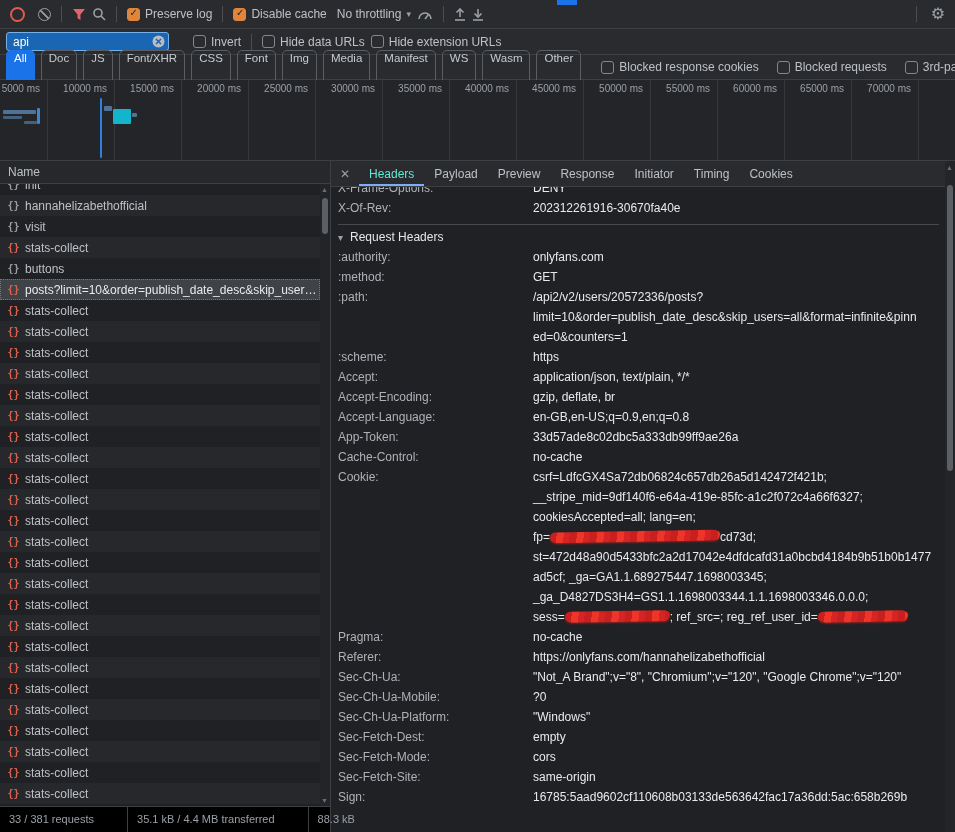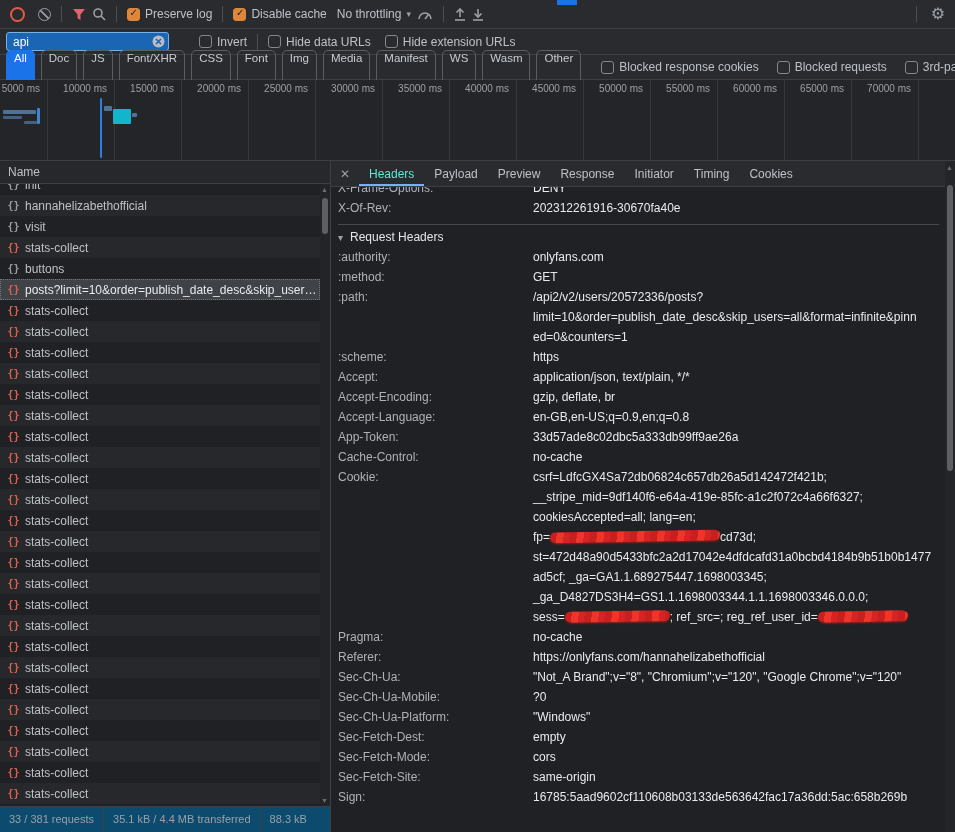--- a/index.html
+++ b/index.html
@@ -49,21 +49,21 @@
   .req-row.selected{background:#3f4247;outline:1px dotted #74777c;outline-offset:-1px;color:#e8eaed;}
   .req-icon{flex:none;width:13px;text-align:center;font-family:"DejaVu Sans Mono",monospace;font-size:10px;font-weight:bold;}
   .icon-red{color:#e0634f;}
   .icon-gray{color:#9aa0a6;}
   .req-label{flex:1;min-width:0;overflow:hidden;text-overflow:ellipsis;}
   .vscroll-left{position:absolute;top:0;right:0;bottom:0;width:10px;background:#232427;}
   .vscroll-left .arr{position:absolute;left:1px;font-size:7px;color:#6a6d71;}
   .vscroll-left .arr-t{top:2px;}
   .vscroll-left .arr-b{bottom:2px;}
   .vscroll-left .thumb{position:absolute;left:2px;top:14px;width:6px;height:36px;background:#5c5f63;border-radius:3px;}
-  .status-bar{height:26px;flex:none;display:flex;align-items:center;background:#0c4a6e;border-top:1px solid #3c4043;box-sizing:border-box;font-size:11px;color:#9aa0a6;}
+  .status-bar{height:26px;flex:none;display:flex;align-items:center;background:#000000;border-top:1px solid #3c4043;box-sizing:border-box;font-size:11px;color:#9aa0a6;gap:24px;}
   .sb-item{padding:0 9px;line-height:25px;white-space:nowrap;}
   .sb-item + .sb-item{border-left:1px solid #3c4043;}
   
   .right-col{flex:1;display:flex;flex-direction:column;position:relative;min-width:0;}
   .dtabs{height:26px;flex:none;display:flex;align-items:stretch;background:#292b2f;border-bottom:1px solid #3c4043;box-sizing:border-box;}
   .dclose{width:28px;display:flex;align-items:center;justify-content:center;color:#9aa0a6;font-size:12px;}
   .dtabs-list{display:flex;align-items:stretch;}
   .dtab{display:flex;align-items:center;padding:0 10px;color:#bdc1c6;white-space:nowrap;}
   .dtab-active{color:#5eead4;box-shadow:inset 0 -2px 0 #7dacf8;}
   .dbody{flex:1;overflow:hidden;padding:0 16px 0 7px;position:relative;}
@@ -133,30 +133,30 @@
   </div>
 
   <div class="tb tb-filter" data-name="filter-toolbar">
     <span class="filter-box" data-name="filter-input">
       <span class="filter-text" data-name="filter-value">api</span>
       <svg data-name="clear-filter-icon" width="13" height="13" viewBox="0 0 13 13">
           <circle cx="6.5" cy="6.5" r="6" fill="#b9bcc1"></circle>
           <path d="M4 4l5 5M9 4l-5 5" stroke="#1a65b4" stroke-width="1.5"></path>
         </svg>
     </span>
-    <span class="cbw" data-name="invert-checkbox" style="margin-left:24px;">
+    <span class="cbw" data-name="invert-checkbox" style="margin-left:18px;">
       <span class="cb" data-name="checkbox-unchecked-icon"></span>
       <span data-name="invert-label">Invert</span>
     </span>
     <span class="sep" data-name="toolbar-divider"></span>
     <span class="cbw" data-name="hide-data-urls-checkbox">
       <span class="cb" data-name="checkbox-unchecked-icon"></span>
       <span data-name="hide-data-urls-label">Hide data URLs</span>
     </span>
-    <span class="cbw" data-name="hide-extension-urls-checkbox" style="margin-left:8px;">
+    <span class="cbw" data-name="hide-extension-urls-checkbox" style="">
       <span class="cb" data-name="checkbox-unchecked-icon"></span>
       <span data-name="hide-extension-urls-label">Hide extension URLs</span>
     </span>
   </div>
 
   <div class="tb tb-types" data-name="type-filter-toolbar">
     <span class="chips" data-name="type-filter-bar">
         <span class="chip chip-active" data-name="type-filter-all">All</span>
         <span class="chip" data-name="type-filter-doc">Doc</span>
         <span class="chip" data-name="type-filter-js">JS</span>

